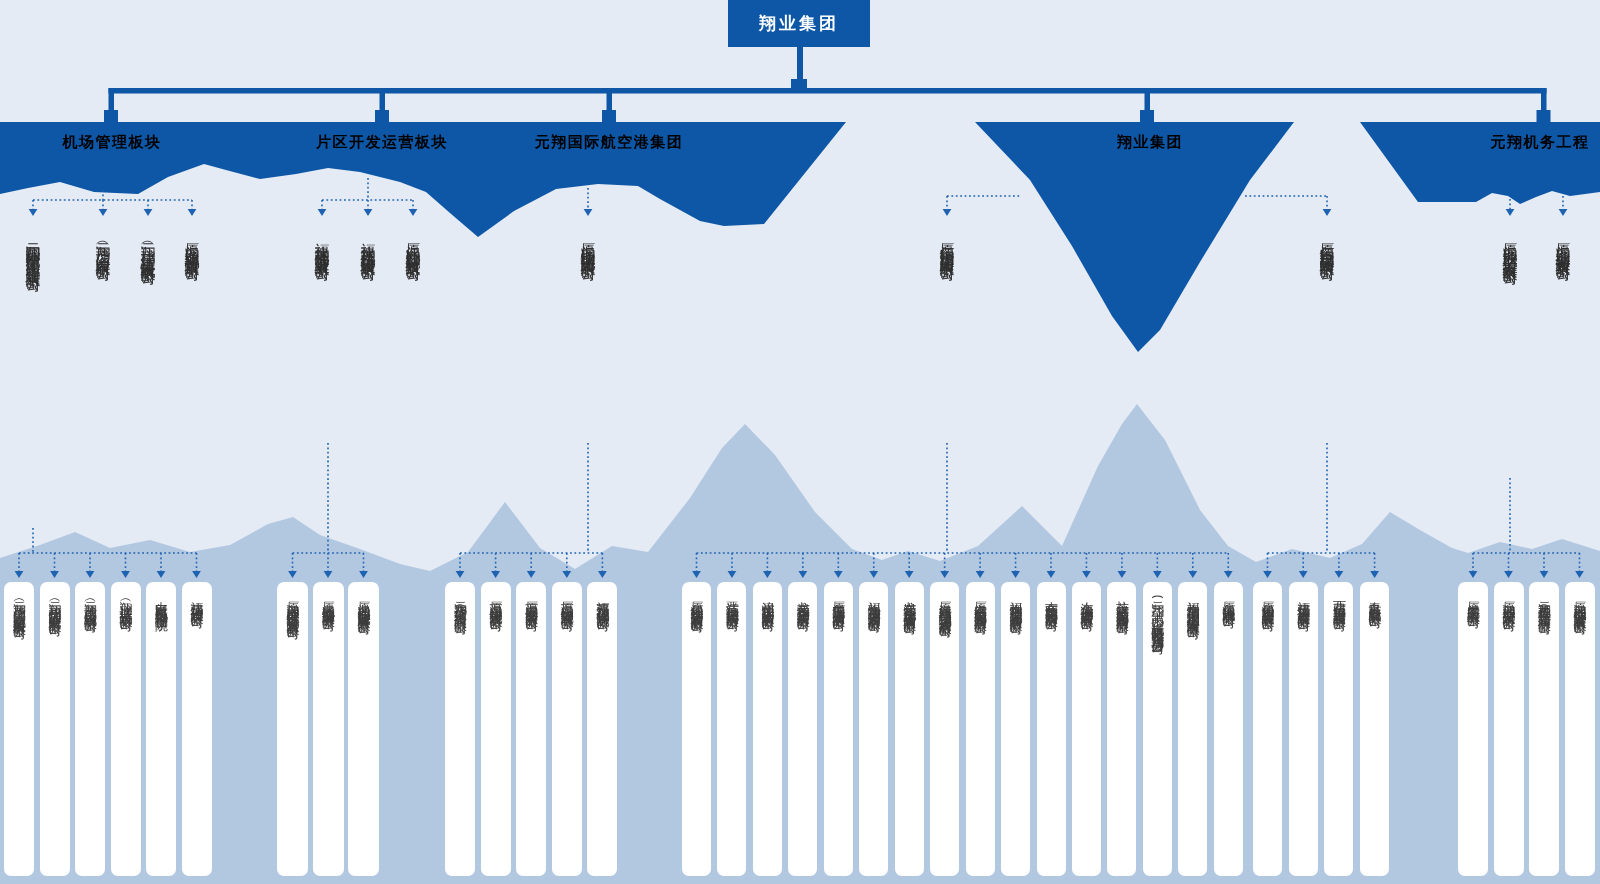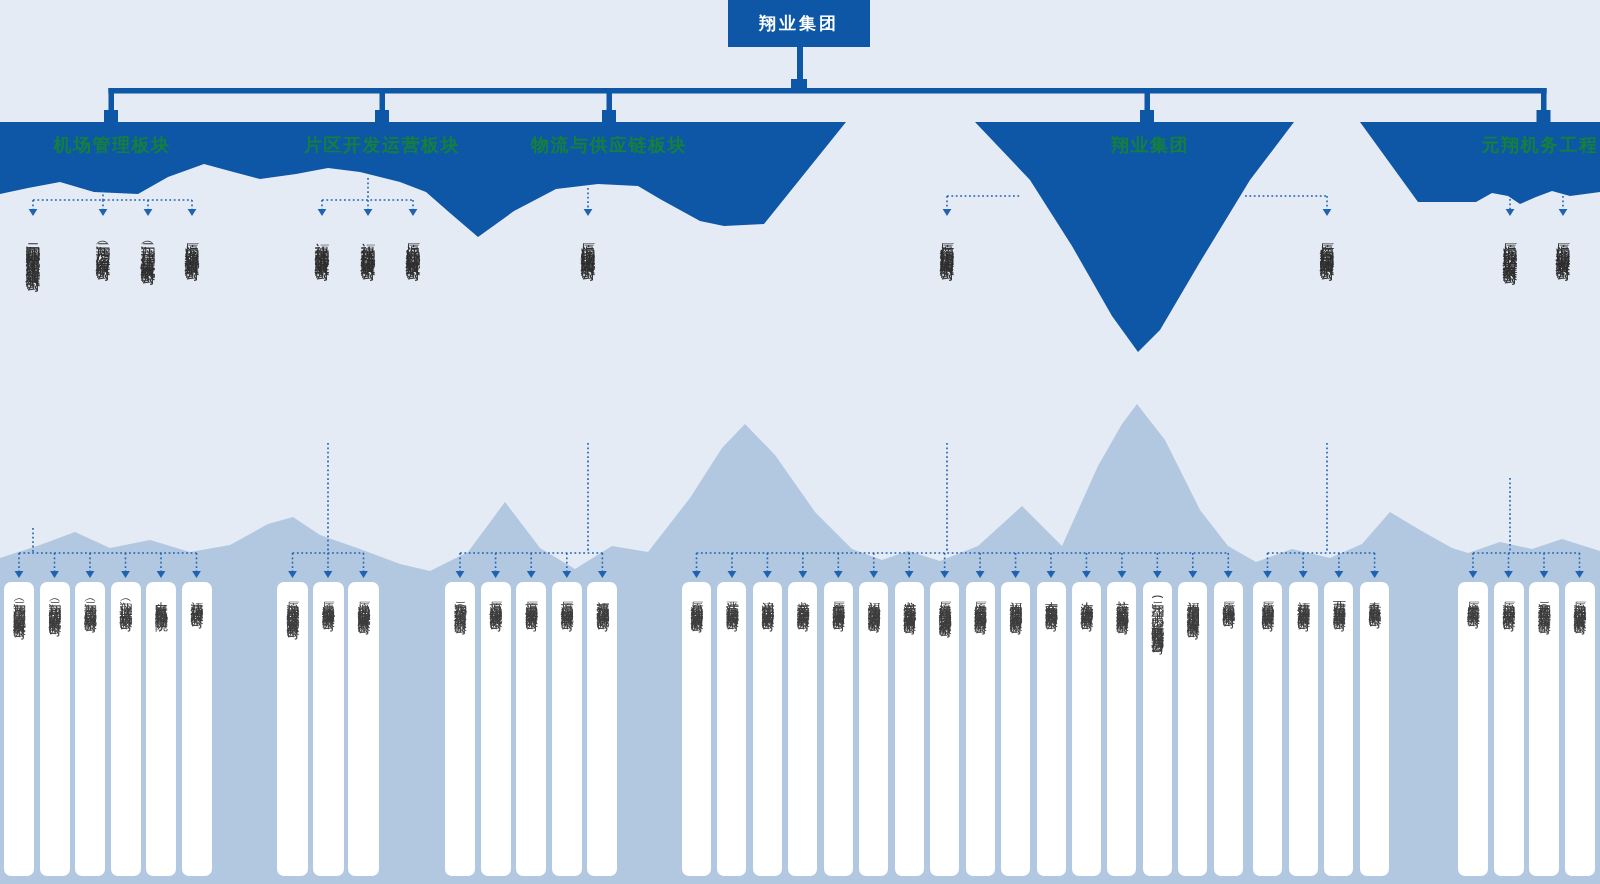--- a/index.html
+++ b/index.html
@@ -3,21 +3,21 @@
 <meta charset="utf-8">
 <style>
   html,body{margin:0;padding:0;background:#e4ebf5;}
   .stage{position:relative;width:1600px;height:884px;overflow:hidden;
          font-family:"DejaVu Sans","Liberation Sans",sans-serif;}
   svg.layer{position:absolute;left:0;top:0;}
   .root-box{position:absolute;left:728px;top:0;width:142px;height:47px;
     background:#0d57a6;color:#fff;display:flex;align-items:center;justify-content:center;
     font-size:17px;font-weight:bold;letter-spacing:3px;z-index:5;}
   .division-label{position:absolute;top:133px;transform:translateX(-50%);
-    color:#15803d;font-size:18px;font-weight:bold;letter-spacing:1.5px;white-space:nowrap;z-index:5;text-align:center;}
+    color:#000000;font-size:15px;font-weight:bold;letter-spacing:1.5px;white-space:nowrap;z-index:5;text-align:center;}
   .vcol{position:absolute;top:231px;width:22px;writing-mode:vertical-rl;text-orientation:mixed;
     font-size:15px;letter-spacing:2.2px;line-height:22px;color:#2e2e2e;font-weight:500;
     white-space:nowrap;z-index:4;}
   .card{position:absolute;top:582px;height:294px;background:#ffffff;border-radius:7px;
     display:flex;justify-content:center;align-items:flex-start;padding-top:9px;box-sizing:border-box;z-index:4;}
   .card-name{writing-mode:vertical-rl;text-orientation:mixed;font-size:13px;letter-spacing:1.6px;
     line-height:18px;color:#3c3c3c;font-weight:500;white-space:nowrap;}
 </style>
 </head>
 <body>
@@ -182,21 +182,21 @@
       <line x1="1579.5" y1="553" x2="1579.5" y2="571.5" stroke="#1e63b2" stroke-width="1.6" stroke-dasharray="1.8 2.6"></line>
       <polygon points="1575.1,571 1583.9,571 1579.5,578" fill="#1e63b2"></polygon>
     </svg>
 
   <div class="root-box">
     <span>翔业集团</span>
   </div>
 
   <div class="division-label" style="left:112px">机场管理板块</div>
   <div class="division-label" style="left:382px">片区开发运营板块</div>
-  <div class="division-label" style="left:609px">物流与供应链板块</div>
+  <div class="division-label" style="left:609px">元翔国际航空港集团</div>
   <div class="division-label" style="left:1150px">翔业集团</div>
   <div class="division-label" style="left:1540px">元翔机务工程</div>
 
   <div id="nodes">
       <div class="vcol" style="left: 22px;">元翔国际航空港集团（福建）有限公司</div>
       <div class="vcol" style="left: 92px;">元翔（厦门）海岸有限公司</div>
       <div class="vcol" style="left: 137px;">元翔（福建）空港快线有限公司</div>
       <div class="vcol" style="left: 181px;">厦门翔业免税运营有限公司</div>
       <div class="vcol" style="left: 311px;">福建兆翔临港置业有限公司</div>
       <div class="vcol" style="left: 357px;">福建兆翔机场建设有限公司</div>

